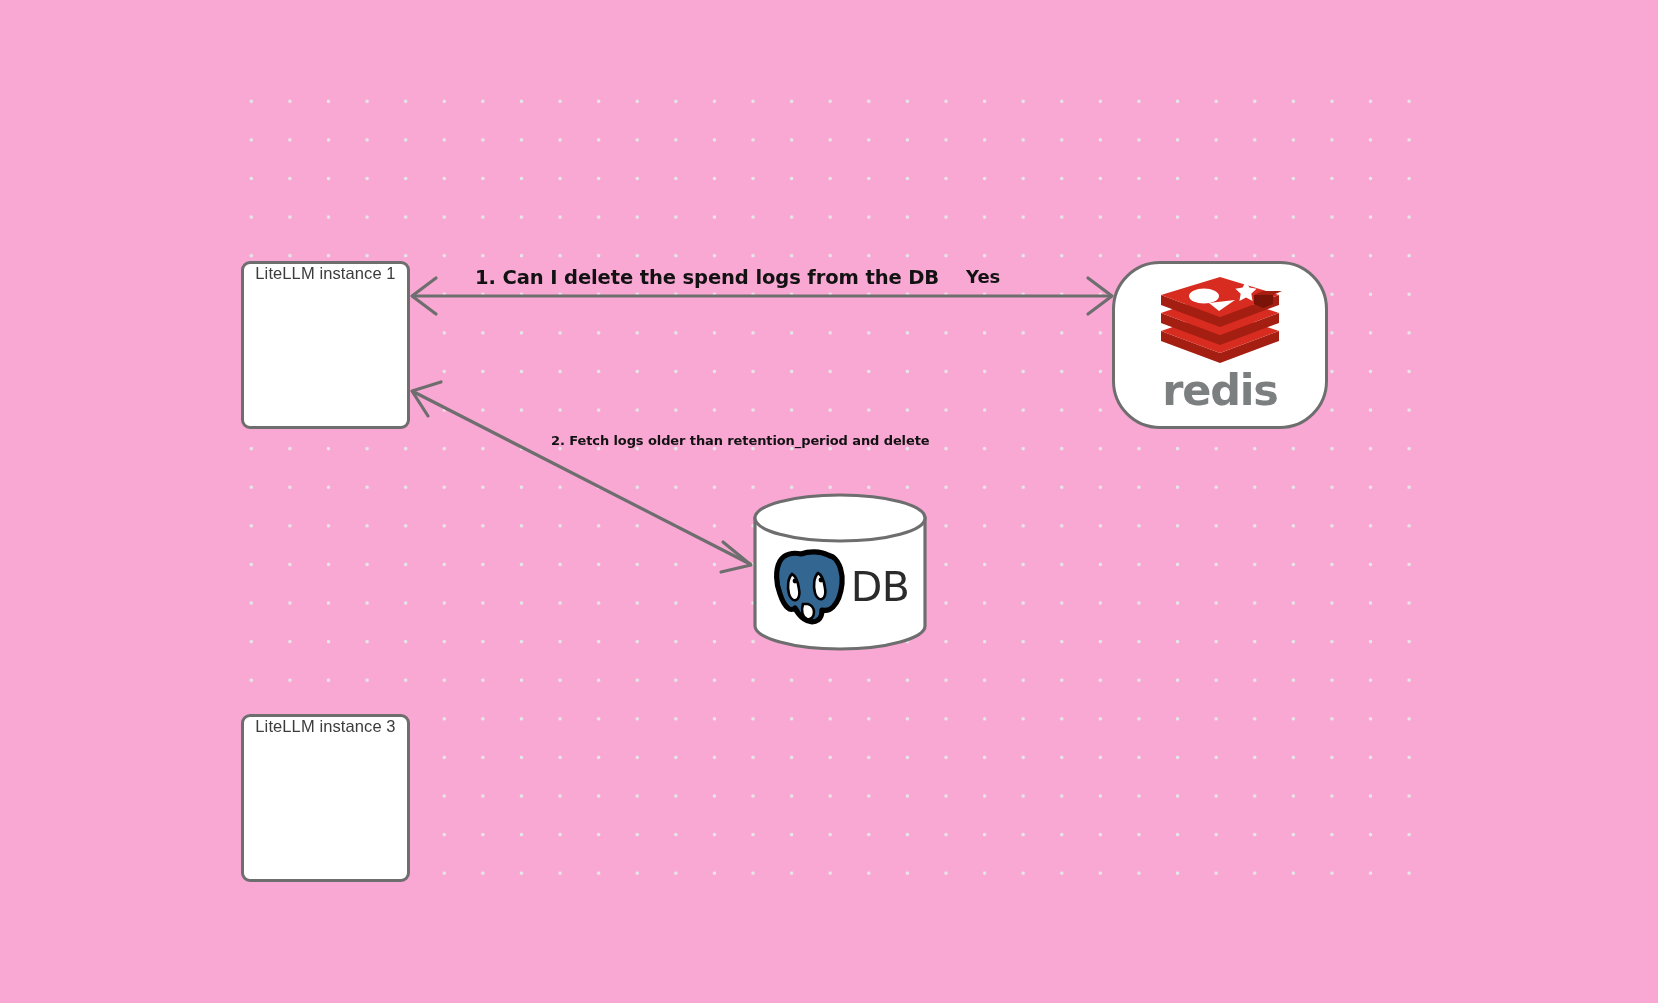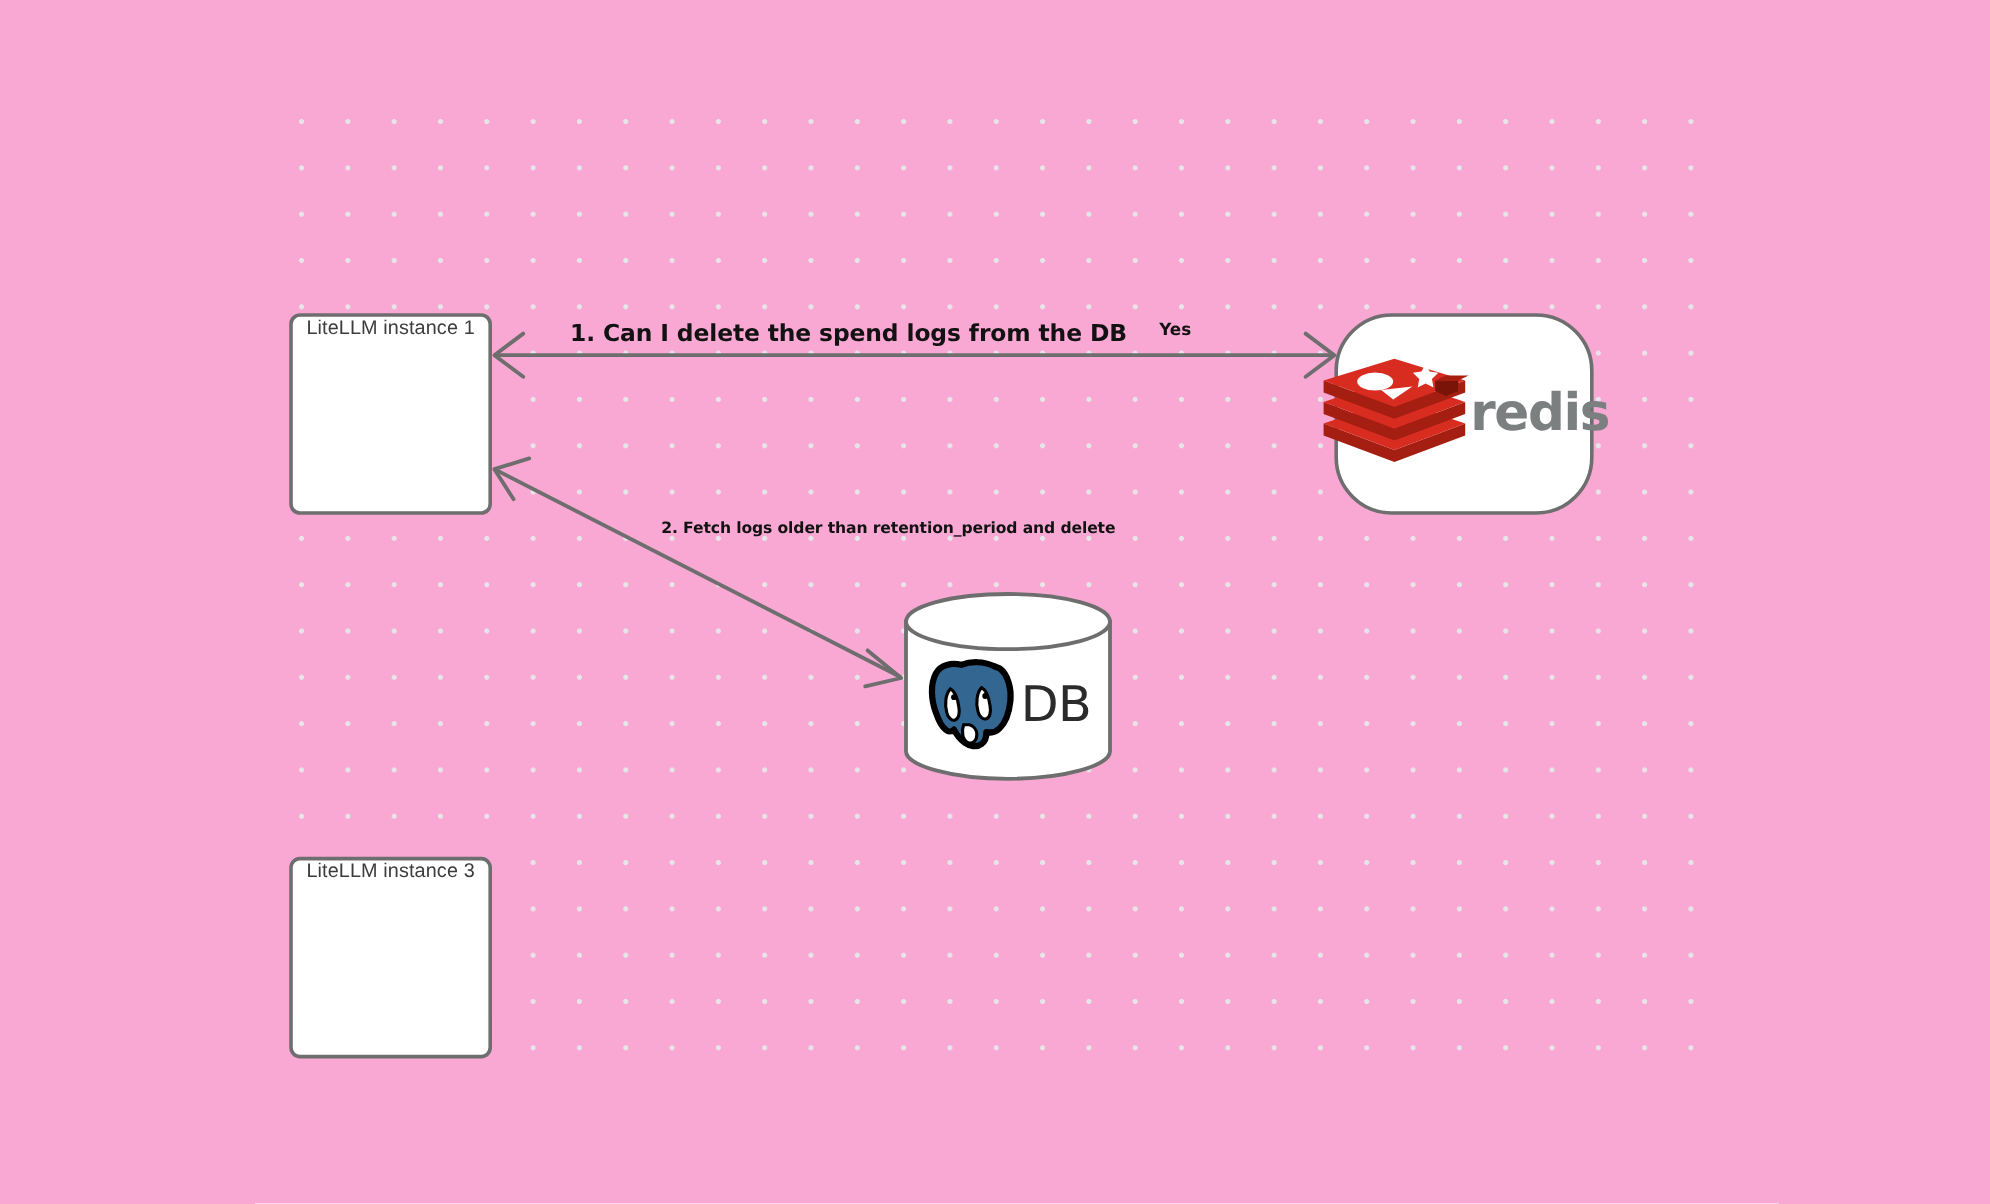--- a/index.html
+++ b/index.html
@@ -71,21 +71,21 @@
     border: 3px solid #6e6e6e;
     border-radius: 48px;
     box-sizing: border-box;
     display: flex;
     flex-direction: column;
     align-items: center;
     justify-content: center;
   }
   .redis-logo-wrap {
     display: flex;
-    flex-direction: row;
+    flex-direction: column;
     align-items: center;
     transform: translateY(-2px);
   }
   .redis-wordmark {
     font-family: "DejaVu Sans", sans-serif;
     font-size: 43px;
     font-weight: 700;
     color: #7b7f7f;
     letter-spacing: -1.2px;
     line-height: 1;
@@ -131,21 +131,21 @@
   }
   #edge-label-1 {
     left: 475px;
     top: 268px;
     font-size: 19.5px;
     letter-spacing: -0.1px;
   }
   #edge-label-1-yes {
     left: 966px;
     top: 268px;
-    font-size: 14px;
+    font-size: 18px;
   }
   #edge-label-2 {
     left: 551px;
     top: 434px;
     font-size: 13px;
     letter-spacing: -0.1px;
   }
 </style>
 </head>
 <body>

